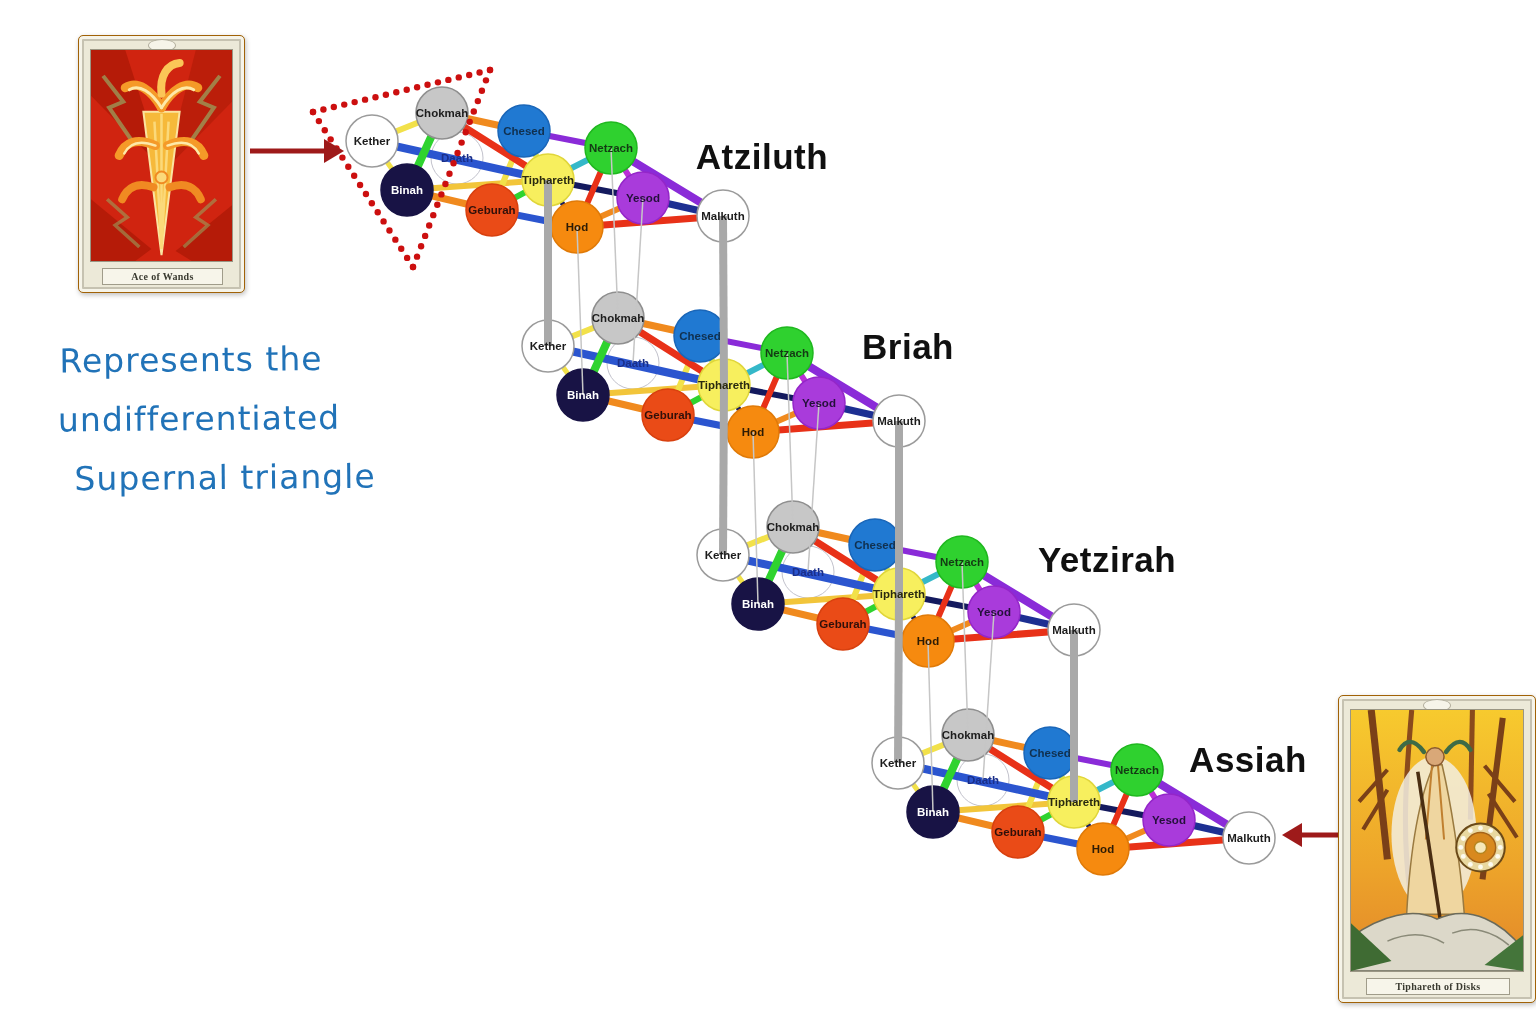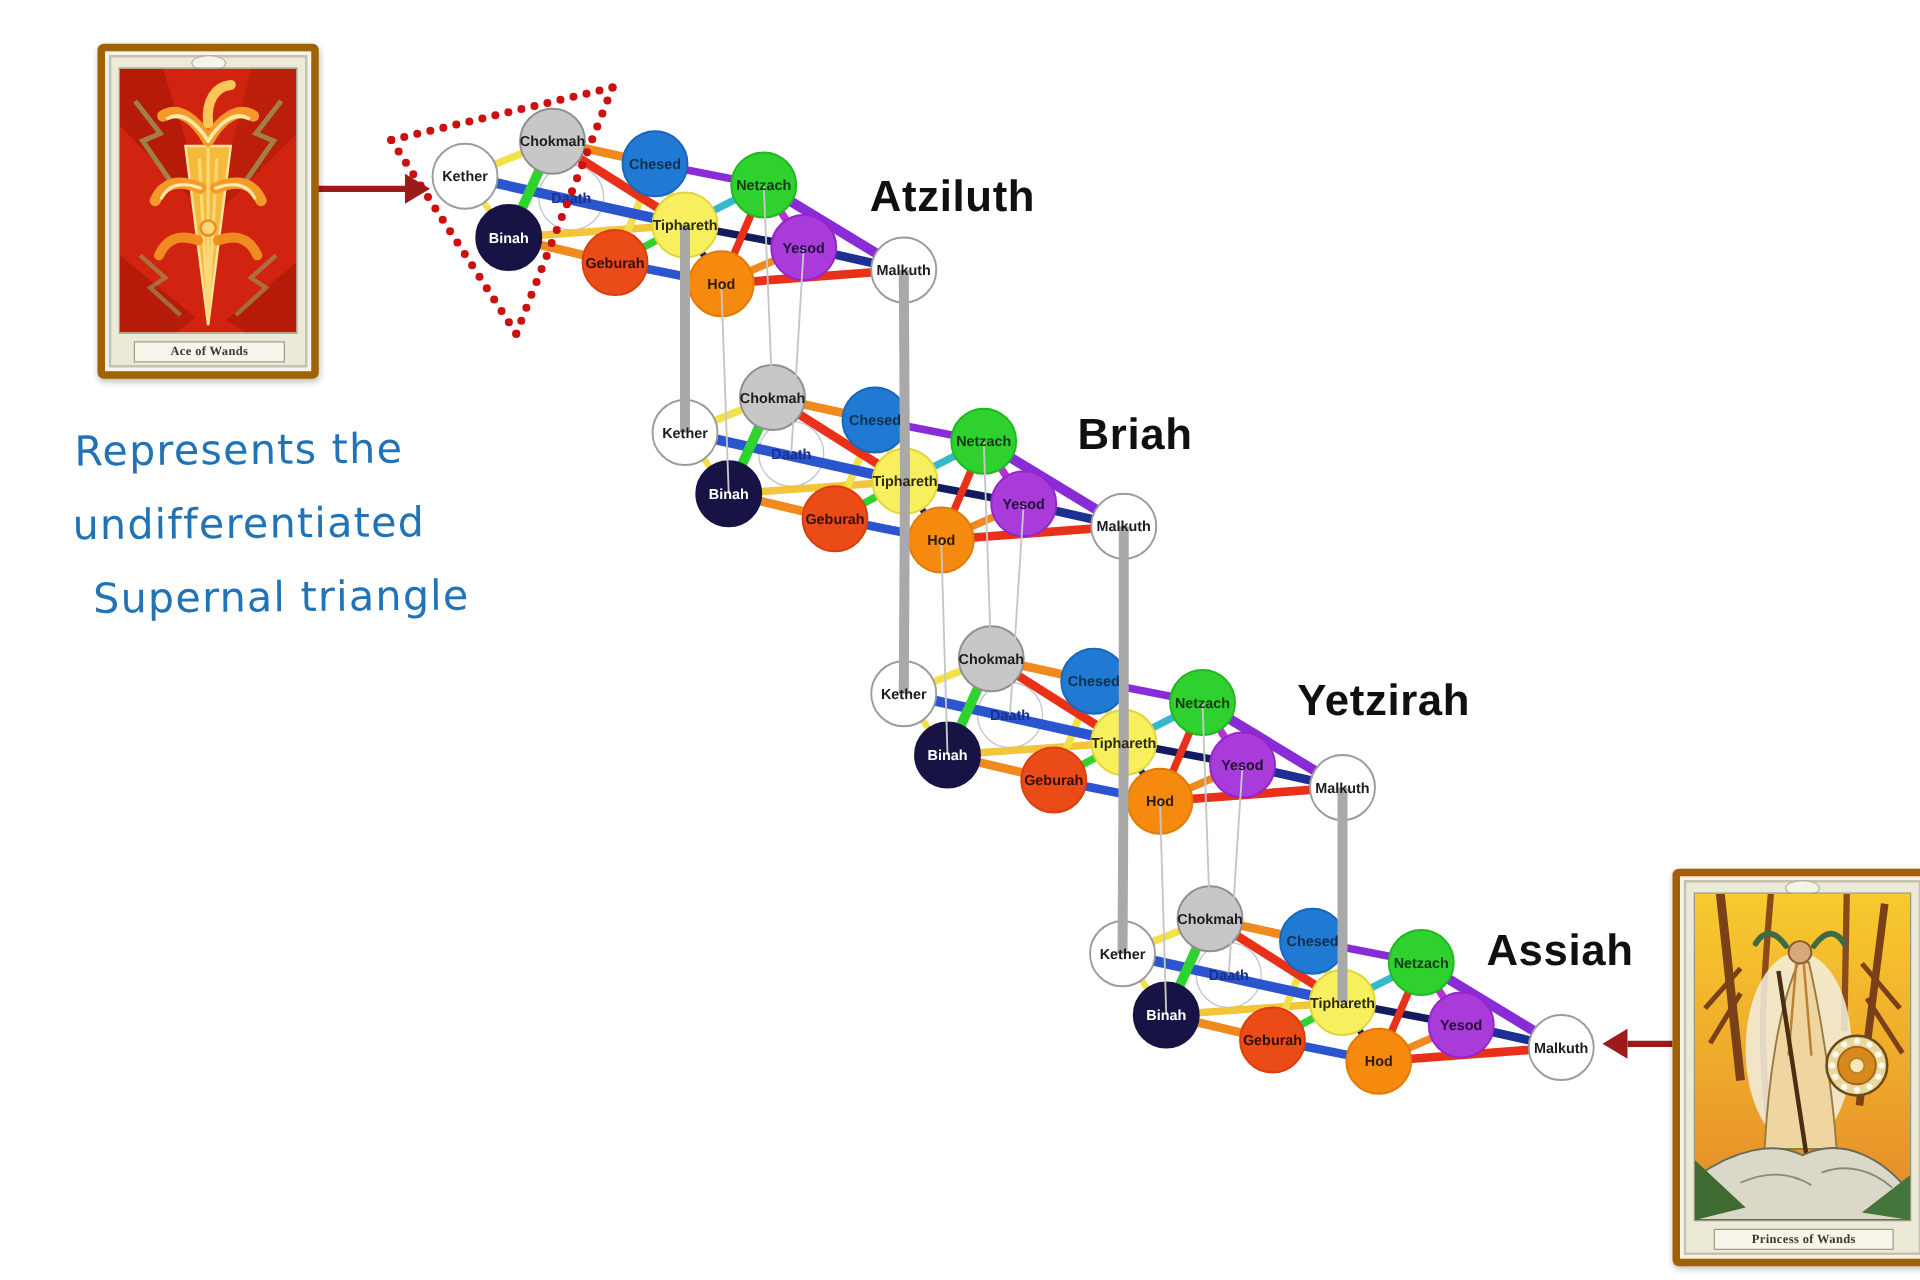--- a/index.html
+++ b/index.html
@@ -1,20 +1,20 @@
 <!DOCTYPE html>
 <html><head>
 <meta charset="utf-8">
 <style>
   html,body{margin:0;padding:0;background:#fff;}
   .stage{position:relative;width:1536px;height:1024px;background:#ffffff;overflow:hidden;
          font-family:"Liberation Sans",sans-serif;}
   #tree-svg{position:absolute;left:0;top:0;}
   
-  .tarot-card{position:absolute;background:#ece9d8;border:6px solid #a16207;border-radius:5px;
+  .tarot-card{position:absolute;background:#ece9d8;border:1px solid #a16207;border-radius:5px;
       box-shadow: inset 0 0 0 3px #f6f4e9, inset 0 0 0 5px #c6c2b1, 1px 2px 5px rgba(0,0,0,.25);}
   .tarot-card .ornament{position:absolute;top:3px;left:50%;transform:translateX(-50%);
       width:26px;height:11px;border:1px solid #b3af9e;border-radius:50%;background:#f6f4e9;}
   .tarot-card .art{position:absolute;left:11px;right:11px;top:13px;bottom:30px;overflow:hidden;
       border:1px solid #9a9684;}
   .tarot-card .caption{position:absolute;bottom:7px;left:14%;width:72%;background:#f7f5ea;
       border:1px solid #a09c8a;font-family:"Liberation Serif",serif;font-size:10px;font-weight:bold;
       color:#3a3a30;text-align:center;padding:2px 0;letter-spacing:.3px;}
   #card-ace{left:78px;top:35px;width:165px;height:256px;}
   #card-princess{left:1338px;top:695px;width:196px;height:306px;}
@@ -394,21 +394,21 @@
             <circle cx="111" cy="129" r="2.4"></circle>
             <circle cx="118" cy="121" r="2.4"></circle>
         </g>
         <circle cx="128" cy="138" r="6" fill="#f6e8b8" stroke="#b5851f" stroke-width="1.5"></circle>
         <path d="M0,262 L0,228 C30,206 62,198 85,210 C118,194 150,214 170,240 L170,262 Z" fill="#dcd8c9" stroke="#6a6a5a" stroke-width="1.5"></path>
         <path d="M36,232 C58,222 76,224 92,234 M100,224 C120,216 140,222 156,236" stroke="#8a8a78" stroke-width="1.5" fill="none"></path>
         <polygon points="0,262 0,214 40,252" fill="#3f6b33"></polygon>
         <polygon points="170,262 170,226 132,256" fill="#44753a"></polygon>
       </svg>
     </div>
-    <div class="caption">Princess of Wands</div>
+    <div class="caption">Tiphareth of Disks</div>
   </div>
 
   <div class="annotation">
     <div class="l1">Represents the</div>
     <div class="l2">undifferentiated</div>
     <div class="l3">Supernal triangle</div>
   </div>
 
 </div>
 

